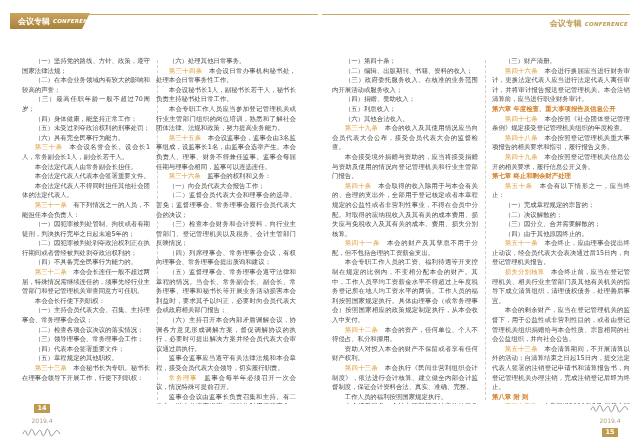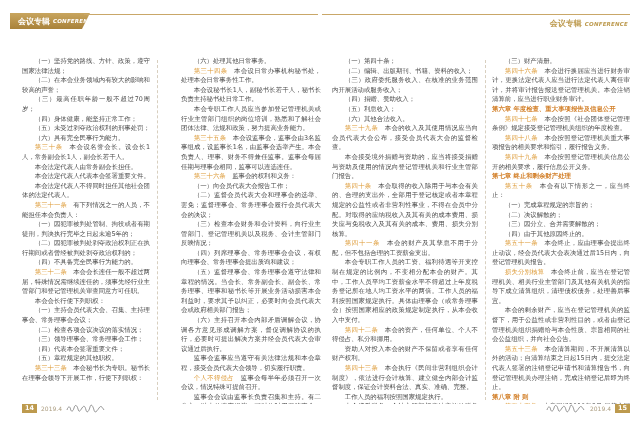--- a/index.html
+++ b/index.html
@@ -13,31 +13,31 @@
           background:linear-gradient(180deg,#c8a55e,#a9823a);
           clip-path:polygon(0 0,100% 0,calc(100% - 8px) 100%,0 100%);
           color:#fff;display:flex;align-items:center;padding-left:8px;box-sizing:border-box;
           font-size:8px;font-weight:bold;white-space:nowrap;}
   .banner .conf{font-size:5.5px;font-style:italic;font-weight:bold;margin-left:3px;letter-spacing:.2px;}
   .hdr-right{position:absolute;right:12px;top:18px;color:#bd9a4e;font-size:8px;font-weight:bold;white-space:nowrap;}
   .hdr-right .conf{font-size:5.5px;font-style:italic;margin-left:3px;letter-spacing:.2px;}
   
   .col{position:absolute;top:57px;height:347px;overflow:hidden;}
   .col-1{left:22px;width:128px;}
-  .col-2{left:181px;width:140px;}
+  .col-2{left:156px;width:140px;}
   .col-3{left:332px;width:146px;}
   .col-4{left:492px;width:138px;}
   .col-sep{position:absolute;top:60px;height:340px;width:0;border-left:1px dashed #d8cfbf;}
   .sep-1{left:157px;} .sep-2{left:485px;}
   .col p{margin:0;font-size:6.4px;line-height:9.6px;text-align:justify;text-indent:2em;
          word-break:break-all;}
   .col p.chapter{text-align:left;text-indent:0;color:#d3802a;font-weight:bold;}
   .col .lead{color:#dd9933;}
   
-  .footer{position:absolute;top:404px;display:flex;align-items:center;gap:4px;}
+  .footer{position:absolute;top:404px;display:flex;align-items:center;gap:4px;flex-direction:column;}
   .footer-left{left:22px;}
   .footer-right{right:10px;}
   .pagebox{background:#bd9a4e;color:#fff;font-size:6.5px;font-weight:bold;
            padding:1px 3px;line-height:7px;}
   .issue{font-size:6px;color:#ab9c7f;}
   .script-logo{display:inline-block;}
 </style>
 </head>
 <body>
 
@@ -86,21 +86,21 @@
       <p class="plain">本会专职工作人员应当参加登记管理机关或行业主管部门组织的岗位培训，熟悉和了解社会团体法律、法规和政策，努力提高业务能力。</p>
       <p class="article"><span class="lead">第三十五条</span>　本会设监事会，监事会由3名监事组成，设监事长1名，由监事会选举产生。本会负责人、理事、财务不得兼任监事。监事会每届任期与理事会相同，监事可以连选连任。</p>
       <p class="article"><span class="lead">第三十六条</span>　监事会的权利和义务：</p>
       <p class="item">（一）向会员代表大会报告工作；</p>
       <p class="item">（二）监督会员代表大会和理事会的选举、罢免；监督理事会、常务理事会履行会员代表大会的决议；</p>
       <p class="item">（三）检查本会财务和会计资料，向行业主管部门、登记管理机关以及税务、会计主管部门反映情况；</p>
       <p class="item">（四）列席理事会、常务理事会会议，有权向理事会、常务理事会提出质询和建议；</p>
       <p class="item">（五）监督理事会、常务理事会遵守法律和章程的情况。当会长、常务副会长、副会长、常务理事、理事和秘书长等开展业务活动损害本会利益时，要求其予以纠正，必要时向会员代表大会或政府相关部门报告；</p>
       <p class="item">（六）主持召开本会内部矛盾调解会议，协调各方意见形成调解方案，督促调解协议的执行，必要时可提出解决方案并经会员代表大会审议通过后执行。</p>
       <p class="plain">监事会监事应当遵守有关法律法规和本会章程，接受会员代表大会领导，切实履行职责。</p>
-      <p class="article"><span class="lead">个人不得侵占</span>　监事会每半年必须召开一次会议，情况特殊可提前召开。</p>
+      <p class="article"><span class="lead">常务理事</span>　监事会每半年必须召开一次会议，情况特殊可提前召开。</p>
       <p class="plain">监事会会议由监事长负责召集和主持。有二分之一以上的监事提议，可以临时召开监事会。如监事长因特殊原因不能履行职务时，可委托其他监事召集和主持。</p>
     </div>
   <div class="col col-3">
       <p class="item">（一）第四十条；</p>
       <p class="item">（二）编辑、出版期刊、书籍、资料的收入；</p>
       <p class="item">（三）政府委托服务收入、在核准的业务范围内开展活动或服务收入；</p>
       <p class="item">（四）捐赠、赞助收入；</p>
       <p class="item">（五）利息收入；</p>
       <p class="item">（六）其他合法收入。</p>
       <p class="article"><span class="lead">第三十九条</span>　本会的收入及其使用情况应当向会员代表大会公布，接受会员代表大会的监督检查。</p>

